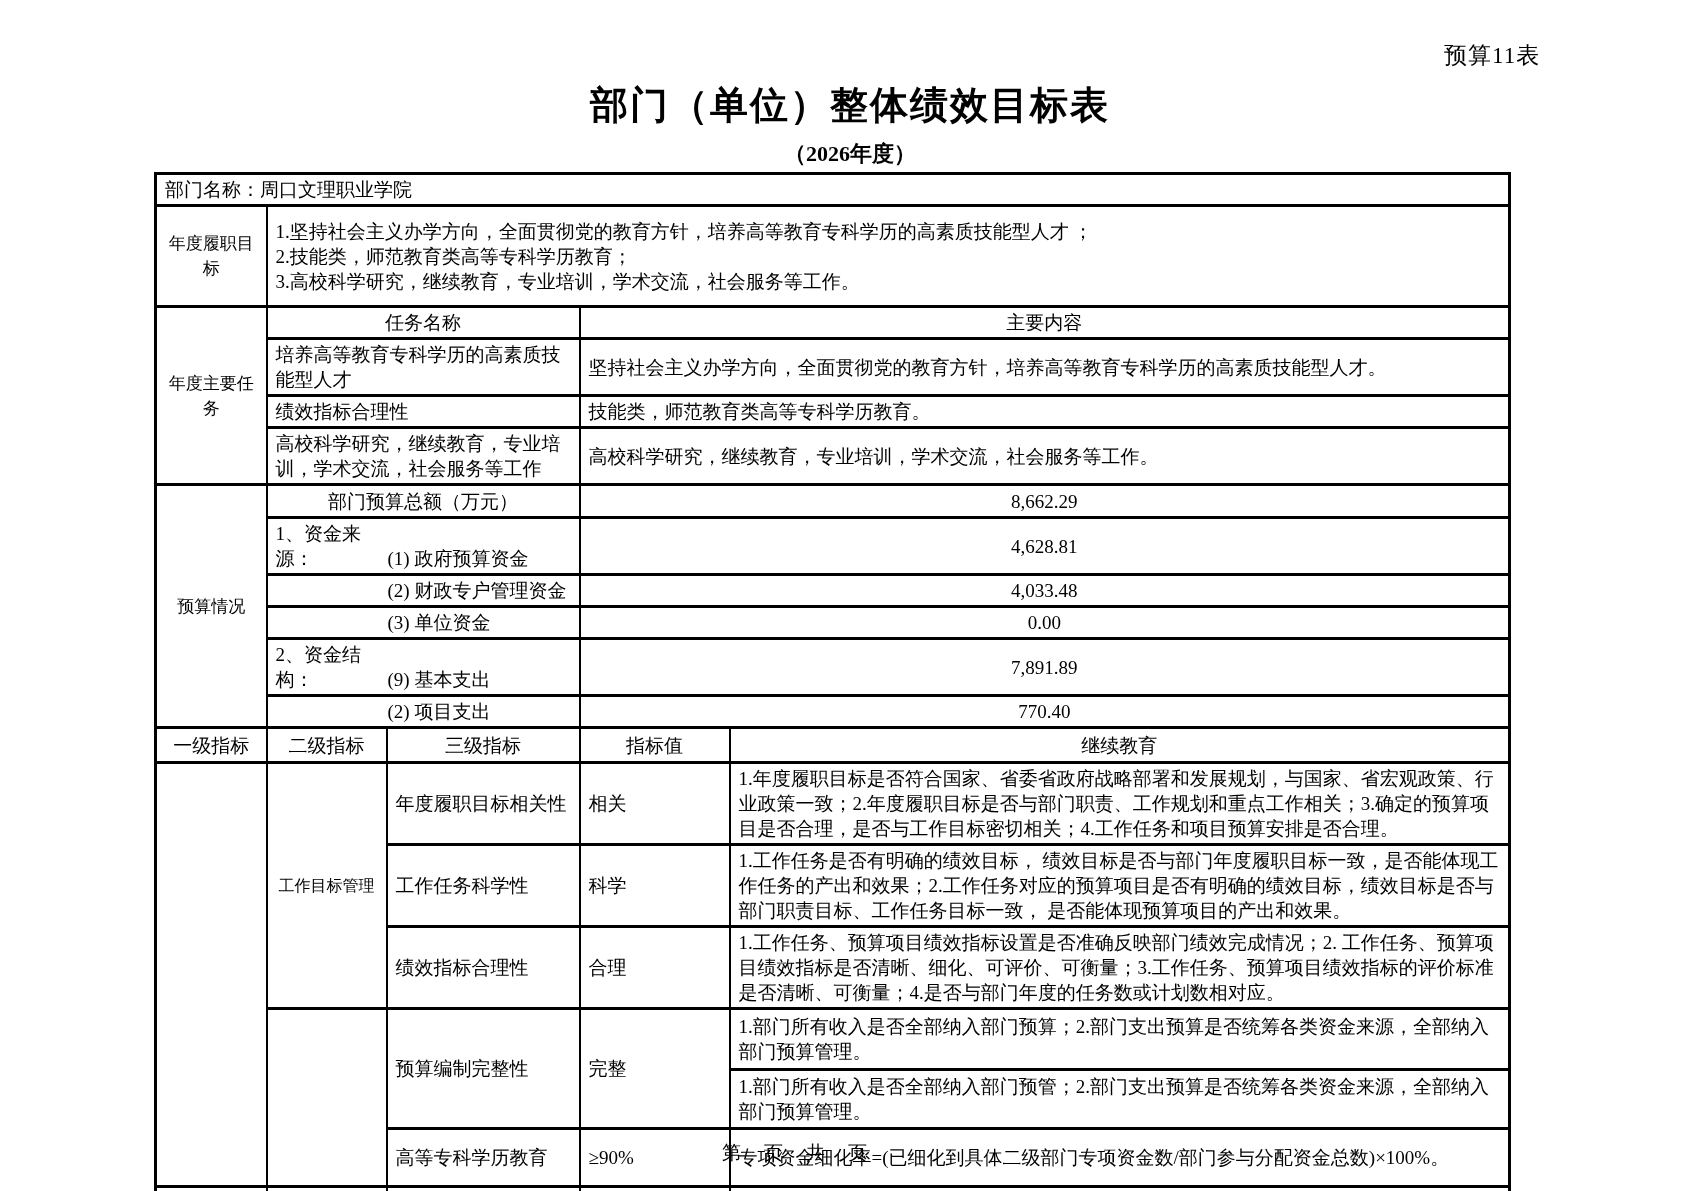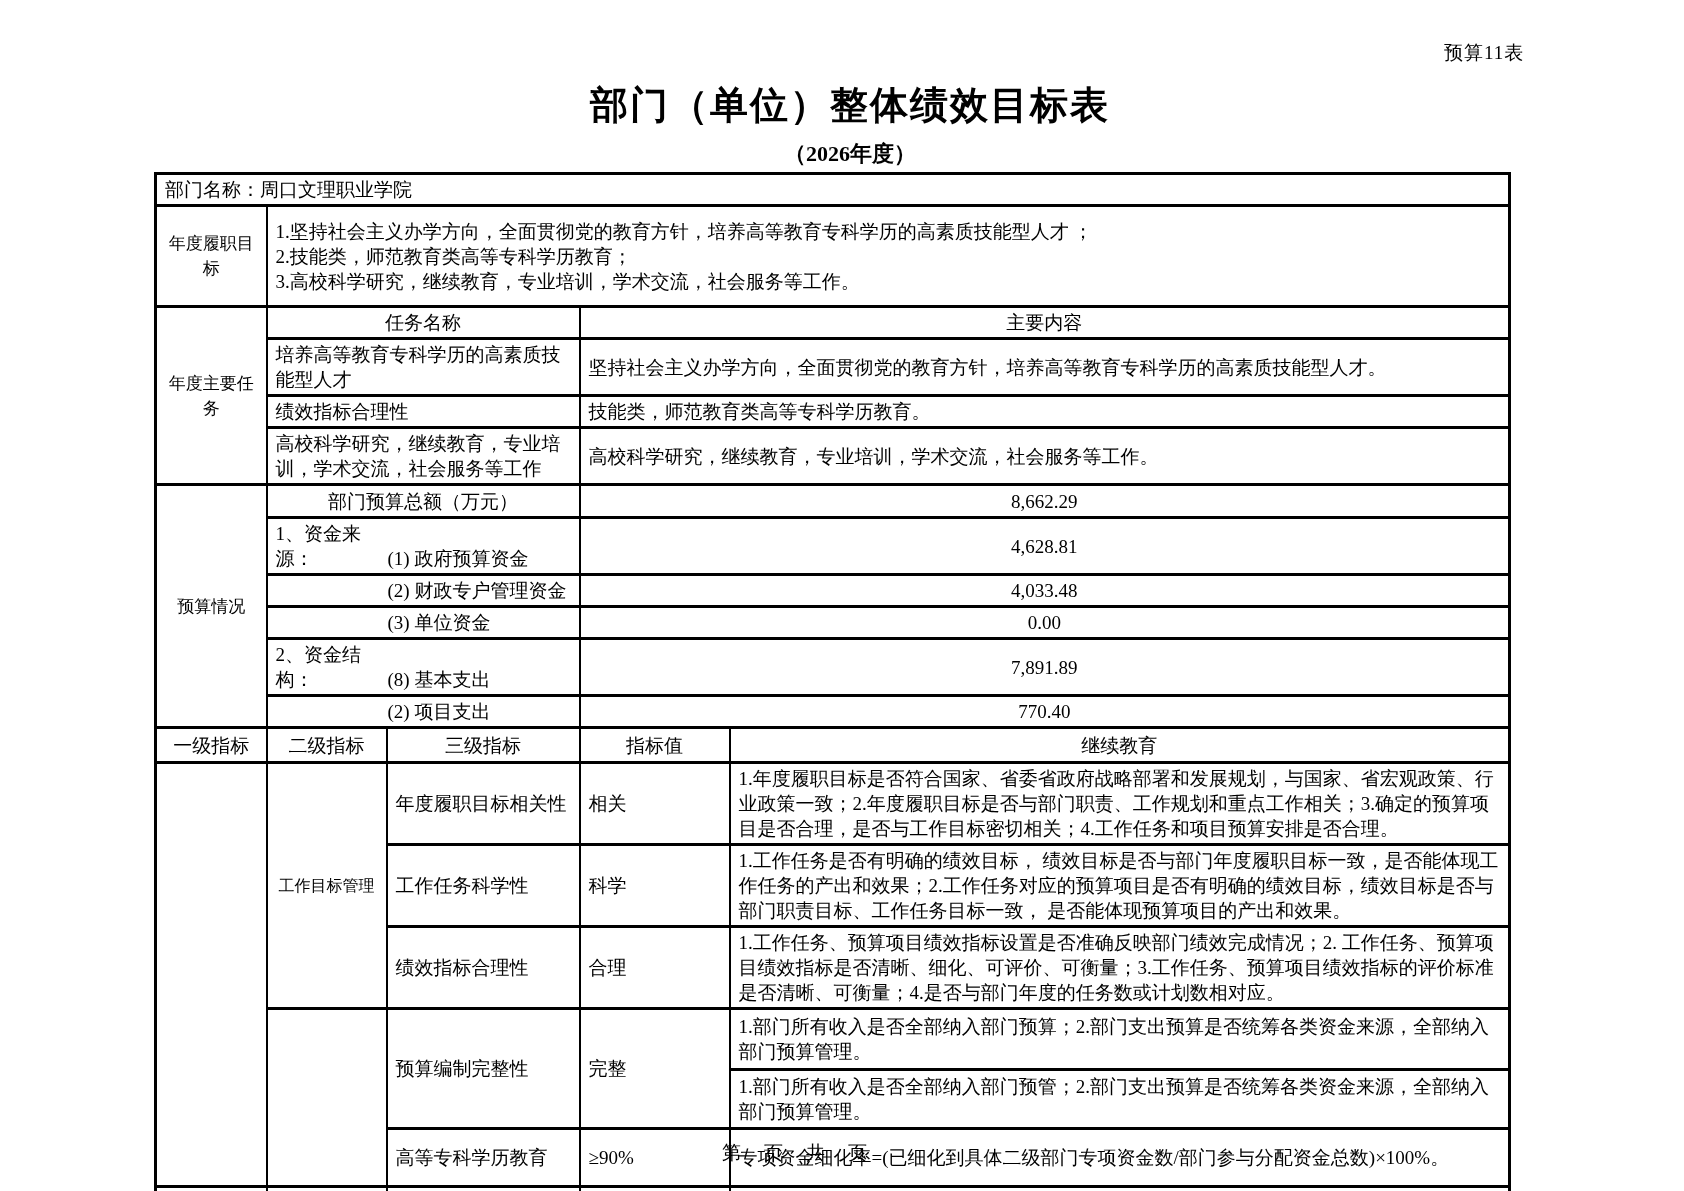--- a/index.html
+++ b/index.html
@@ -6,21 +6,21 @@
   .sheet {
     position:relative;
     width:1684px; height:1191px;
     background:#ffffff;
     font-family:"Liberation Serif","DejaVu Serif",serif;
     color:#000;
     overflow:hidden;
   }
   .corner-label {
     position:absolute; top:40px; left:1444px;
-    font-size:19px; letter-spacing:1px;
+    font-size:23px; letter-spacing:1px;
   }
   .page-title {
     position:absolute; top:80px; left:0; width:1700px;
     text-align:center; font-size:38px; font-weight:bold; letter-spacing:2px;
   }
   .page-subtitle {
     position:absolute; top:139px; left:0; width:1700px;
     text-align:center; font-size:22px; font-weight:bold;
   }
   table.form {
@@ -119,21 +119,21 @@
       <td colspan="2" class="c-center">4,033.48</td>
     </tr>
     <tr style="height:32px">
       <td colspan="2" class="c-left">
         <span class="bprefix"></span><span>(3) 单位资金</span>
       </td>
       <td colspan="2" class="c-center">0.00</td>
     </tr>
     <tr style="height:35px">
       <td colspan="2" class="c-left">
-        <span class="bprefix">2、资金结构：</span><span>(8) 基本支出</span>
+        <span class="bprefix">2、资金结构：</span><span>(9) 基本支出</span>
       </td>
       <td colspan="2" class="c-center">7,891.89</td>
     </tr>
     <tr style="height:32px">
       <td colspan="2" class="c-left">
         <span class="bprefix"></span><span>(2) 项目支出</span>
       </td>
       <td colspan="2" class="c-center">770.40</td>
     </tr>
 

